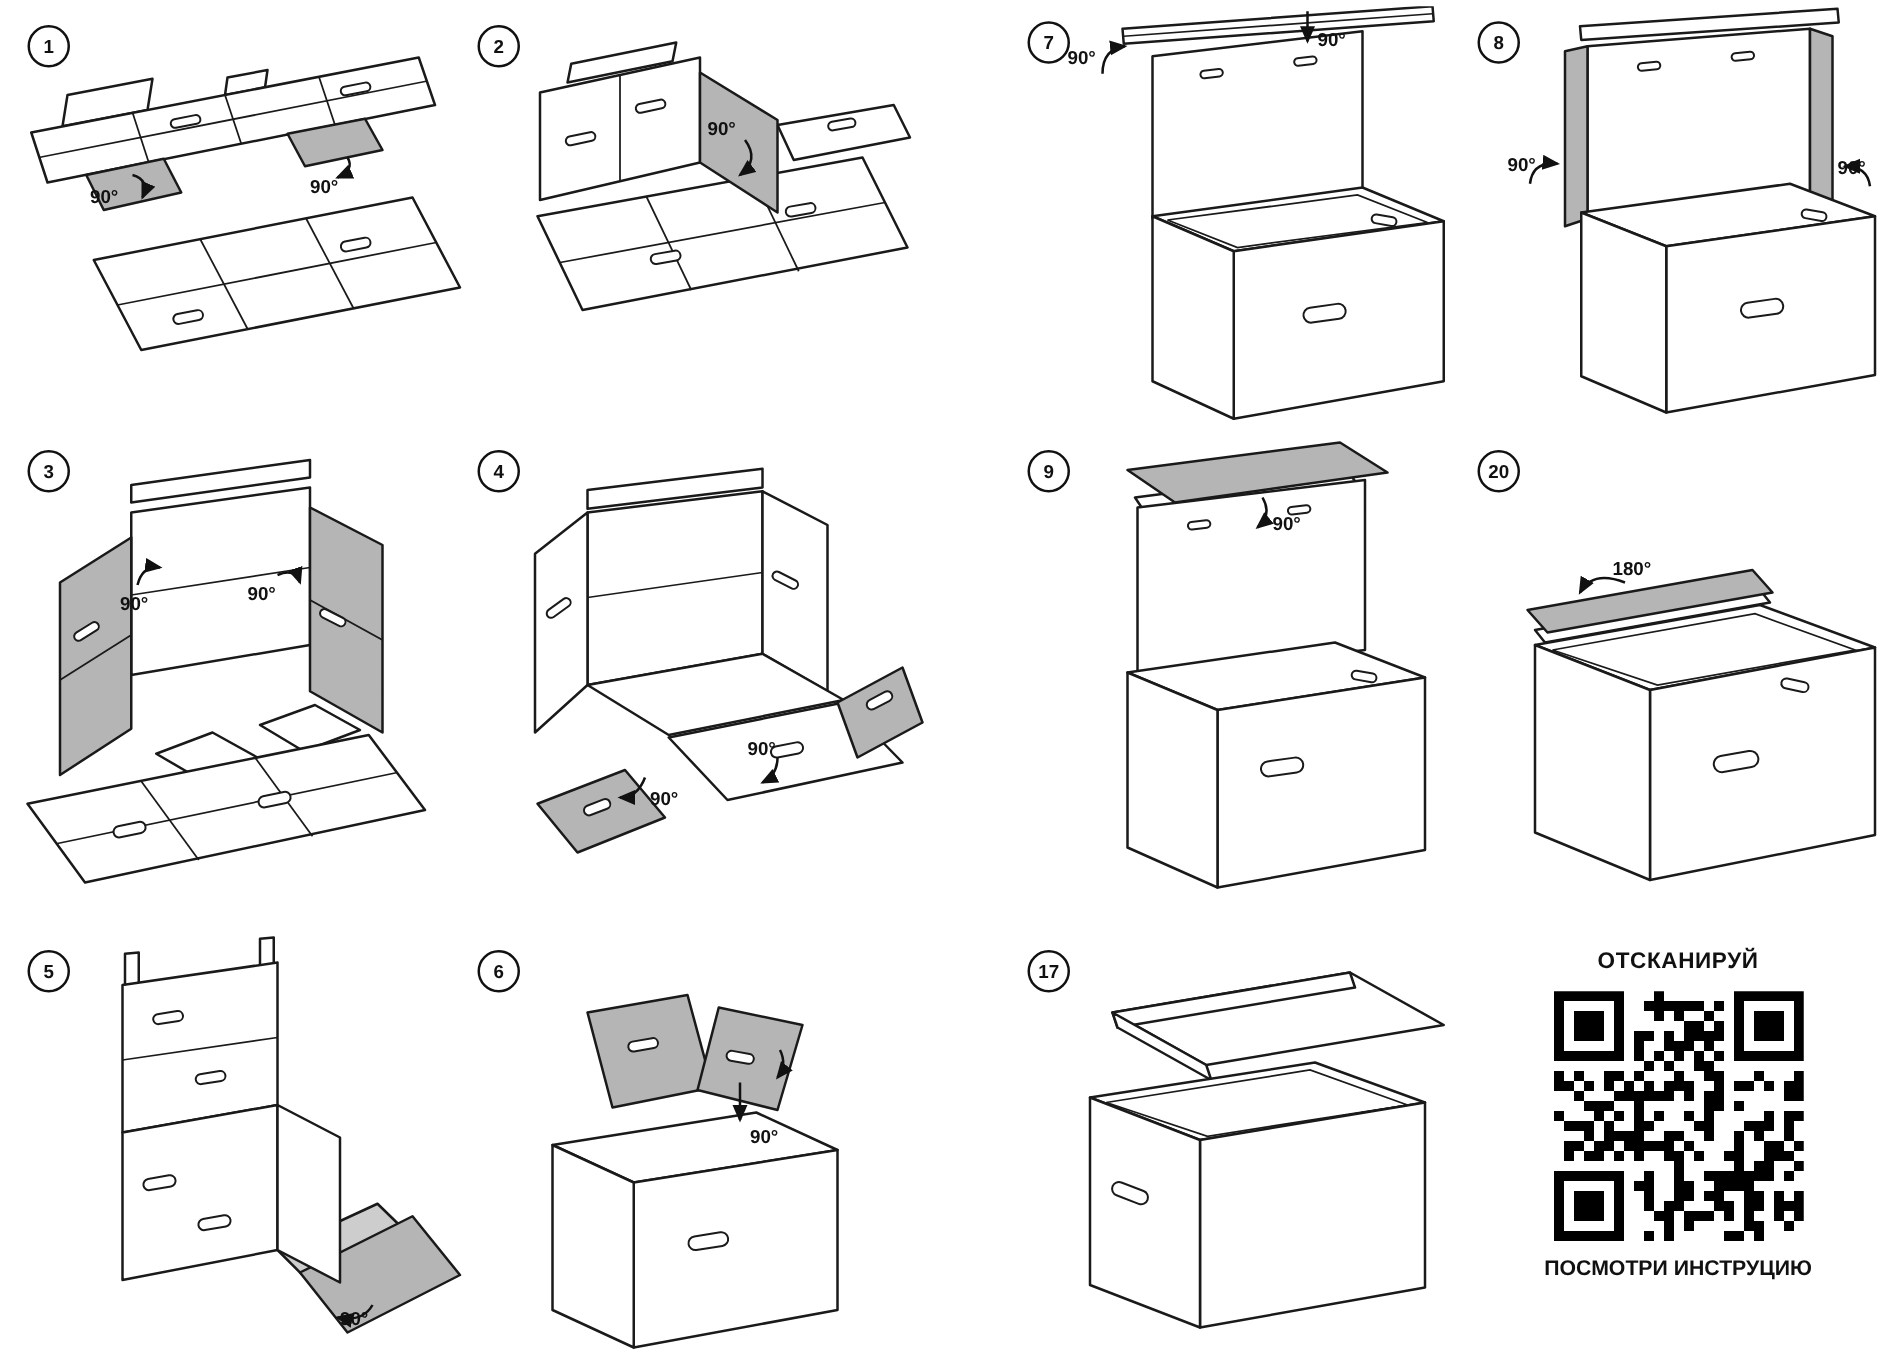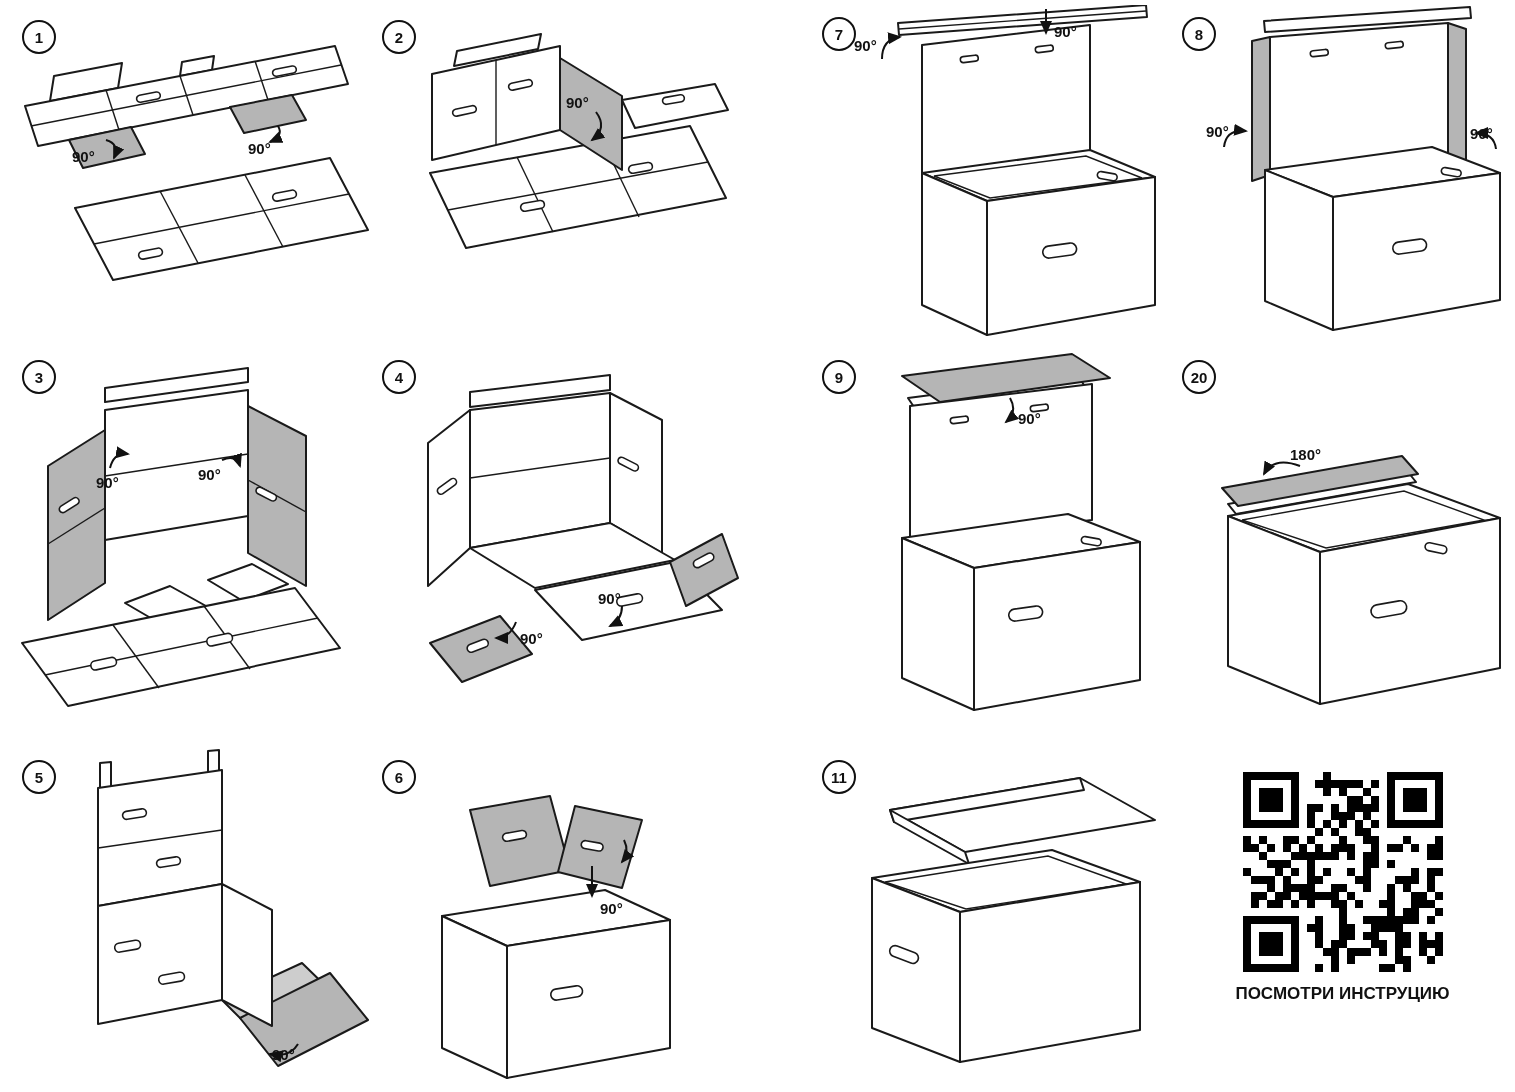--- a/index.html
+++ b/index.html
@@ -266,35 +266,36 @@
     <polygon class="gray" points="205,58 272,72 252,140 188,124"></polygon>
     <rect class="slot" width="22" height="8" rx="4" transform="translate(212,92) rotate(10)"></rect>
     <path class="arrow" d="M222,118 l0,30" marker-end="url(#ah)"></path>
     <path class="arrow" d="M254,92 q6,12 -2,22" marker-end="url(#ah)"></path>
     <text class="angle" x="230" y="166">90°</text>
   </svg>
 </div>
 
 <div class="step" style="left:810px;top:748px;width:360px;height:340px">
   <div class="badge">
-      <span>11</span>
+      <span>17</span>
     </div>
   <svg class="illus" viewBox="0 0 360 340">
     <polygon class="ln" points="80,62 270,30 345,72 155,104"></polygon>
     <polygon class="ln" points="80,62 270,30 274,42 84,74"></polygon>
     <polygon class="ln" points="80,62 155,104 159,116 84,74"></polygon>
     <polygon class="ln" points="62,130 242,102 330,134 150,164"></polygon>
     <polygon class="thin" points="75,134 238,108 316,136 156,161"></polygon>
     <polygon class="ln" points="150,164 330,134 330,282 150,314"></polygon>
     <polygon class="ln" points="62,130 150,164 150,314 62,280"></polygon>
     <rect class="slot" width="30" height="11" rx="5.5" transform="translate(82,196) rotate(21)"></rect>
   </svg>
 </div>
 
 <div class="qr-block" style="left:1170px;top:758px;width:345px;height:330px">
+  <div class="qr-title">ОТСКАНИРУЙ</div>
   <svg id="qr-svg" class="qr" viewBox="0 0 200 200" shape-rendering="crispEdges" fill="#000">
       <rect width="200" height="200" fill="#fff"></rect>
       <rect x="0" y="0" width="8" height="8"></rect>
       <rect x="8" y="0" width="8" height="8"></rect>
       <rect x="16" y="0" width="8" height="8"></rect>
       <rect x="24" y="0" width="8" height="8"></rect>
       <rect x="32" y="0" width="8" height="8"></rect>
       <rect x="40" y="0" width="8" height="8"></rect>
       <rect x="48" y="0" width="8" height="8"></rect>
       <rect x="80" y="0" width="8" height="8"></rect>

